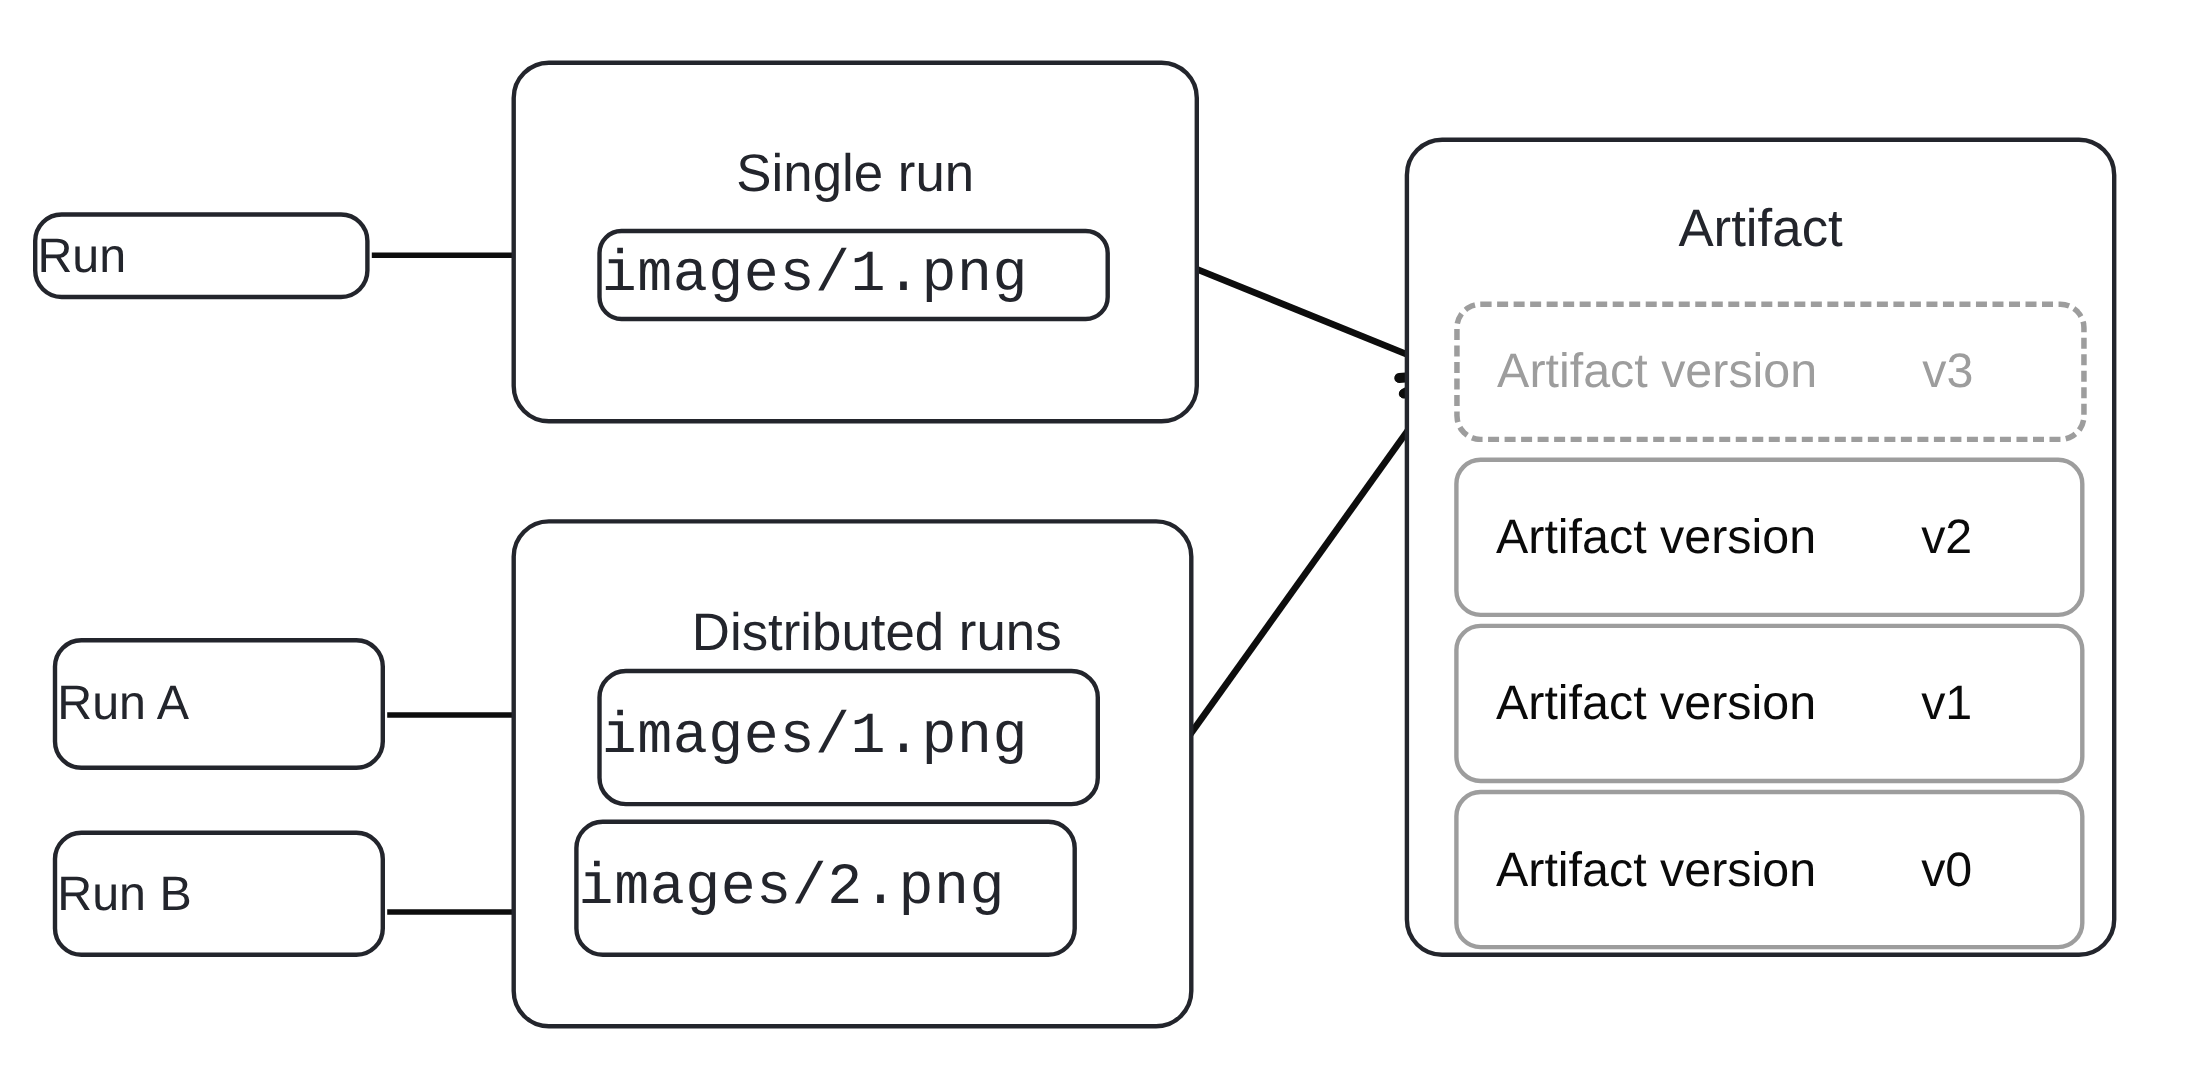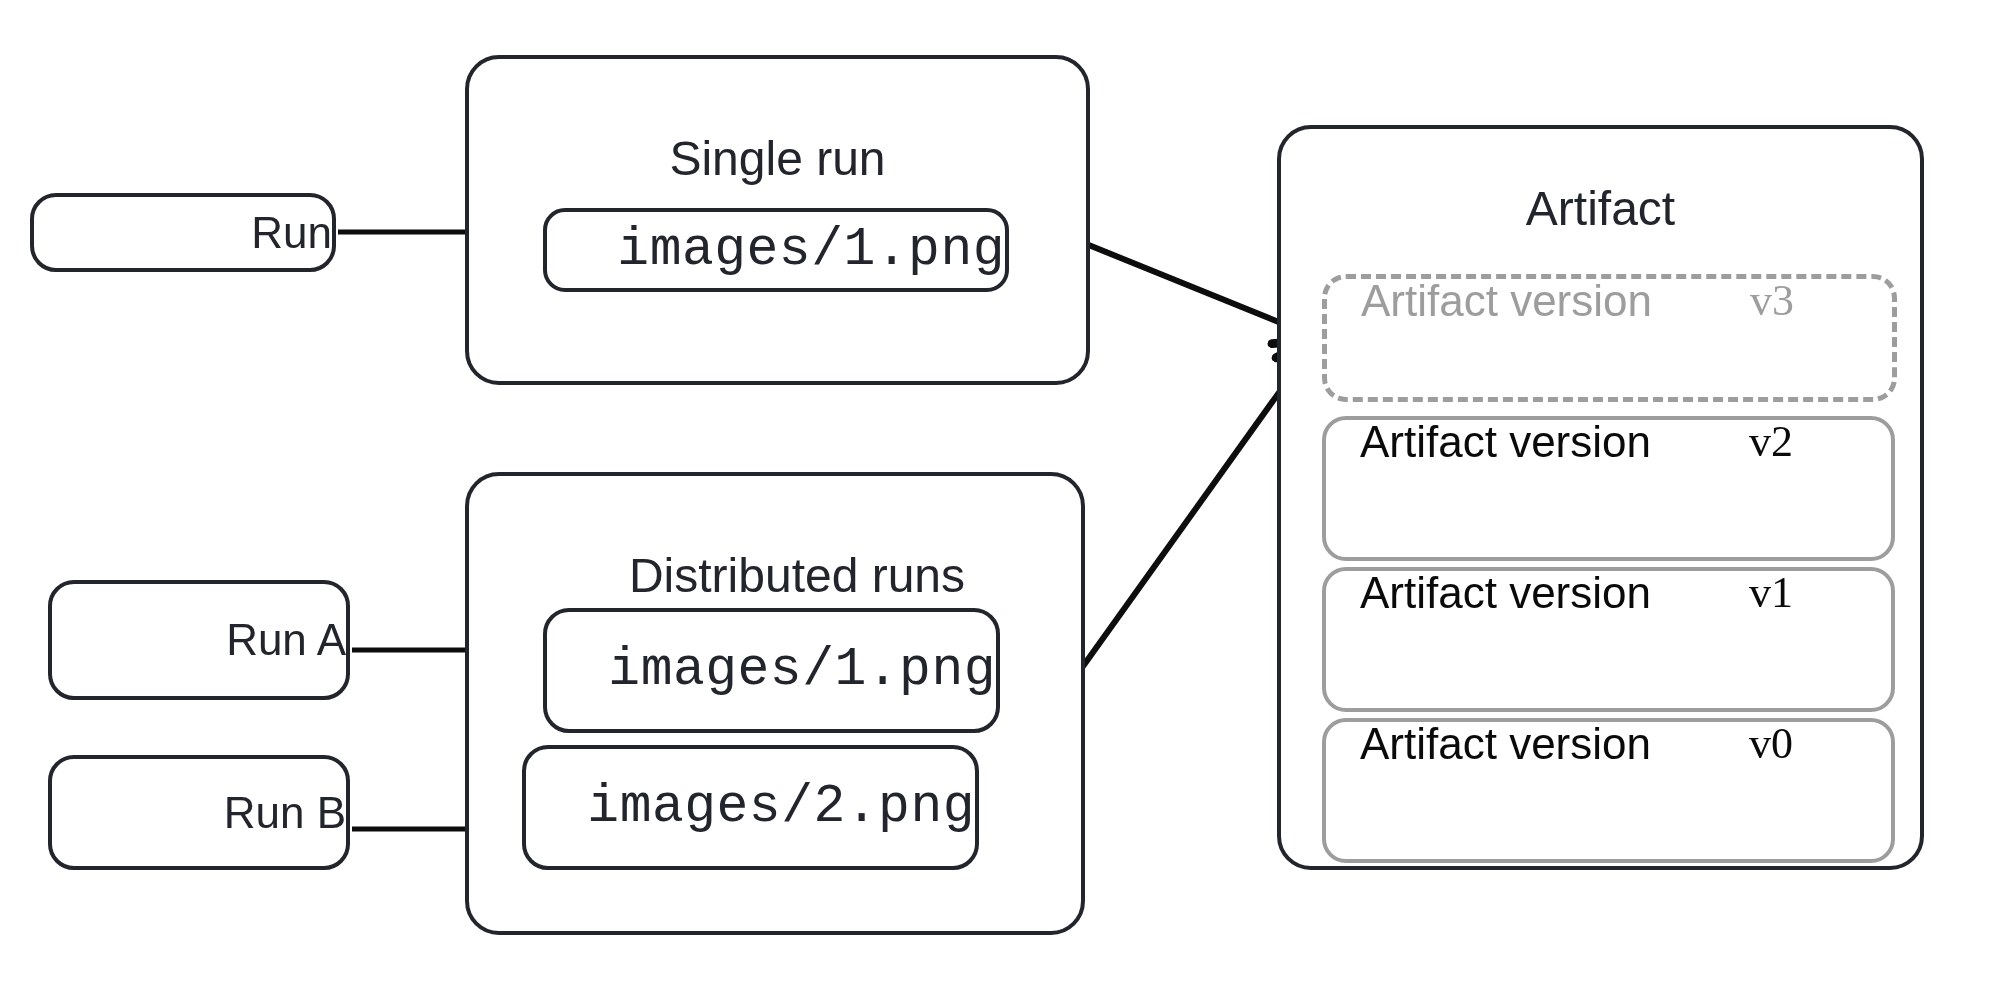--- a/index.html
+++ b/index.html
@@ -19,21 +19,21 @@
     background: #ffffff;
     overflow: hidden;
   }
 
   
   .node {
     position: absolute;
     box-sizing: border-box;
     display: flex;
     align-items: center;
-    justify-content: flex-end;
+    justify-content: flex-start;
     background: #ffffff;
     border: 4px solid #23252c;
     border-radius: 26px;
     color: #23252c;
   }
   .node-label {
     font-family: "Liberation Sans", sans-serif;
     font-size: 44px;
     line-height: 1;
     white-space: nowrap;
@@ -80,21 +80,21 @@
     text-align: center;
     font-size: 48px;
     line-height: 1;
     color: #23252c;
     white-space: nowrap;
   }
   .version-row {
     position: absolute;
     box-sizing: border-box;
     display: flex;
-    align-items: flex-start;
+    align-items: center;
     background: #ffffff;
     border-radius: 24px;
     padding: 0 32px 0 34px;
   }
   .version-row.solid {
     border: 4px solid #9d9d9d;
   }
   .version-row.dashed {
     border: 5px dashed #9d9d9d;
     background: transparent;
@@ -105,21 +105,20 @@
     white-space: nowrap;
     color: #0a0a0a;
   }
   .version-tag {
     margin-left: auto;
     font-size: 44px;
     line-height: 1;
     white-space: nowrap;
     color: #0a0a0a;
     padding-right: 66px;
-    font-family: Liberation Serif, serif;
   }
   .version-row.dashed .version-name,
   .version-row.dashed .version-tag {
     color: #9d9d9d;
   }
 
   
   #connectors {
     position: absolute;
     left: 0;

